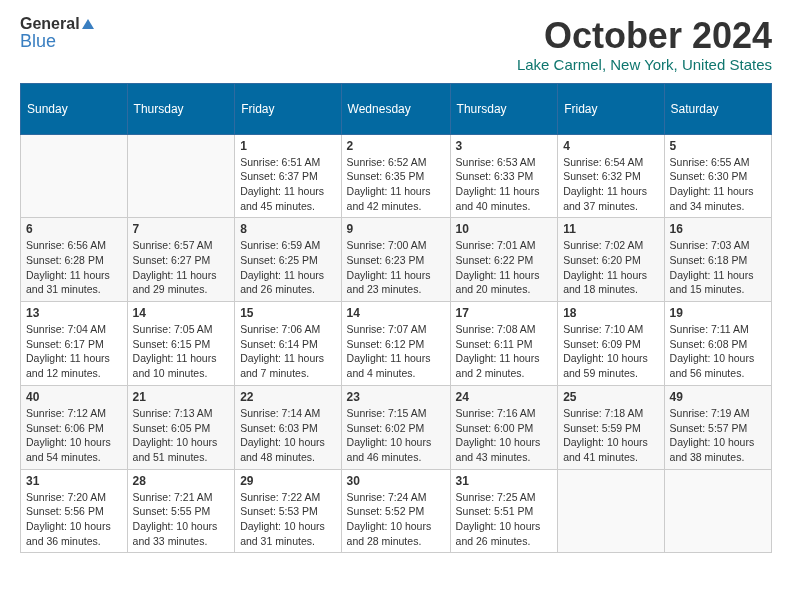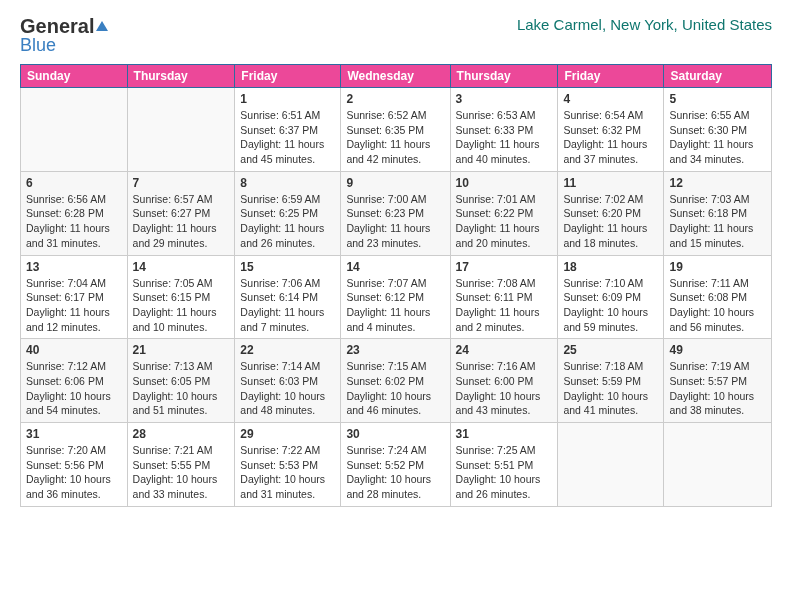--- a/index.html
+++ b/index.html
@@ -15,21 +15,21 @@
       justify-content: space-between;
       align-items: flex-start;
       margin-bottom: 10px;
     }
     .logo {
       display: flex;
       flex-direction: column;
       align-items: flex-start;
     }
     .logo-general {
-      font-size: 20px;
+      font-size: 16px;
       font-weight: bold;
       color: #333;
       line-height: 1;
     }
     .logo-blue {
       font-size: 18px;
       font-weight: normal;
       color: #3a7fc1;
       line-height: 1;
     }
@@ -56,26 +56,26 @@
     .location-title {
       font-size: 15px;
       color: #0f766e;
     }
     .calendar-table {
       width: 100%;
       border-collapse: collapse;
       font-size: 11px;
     }
     .calendar-table th {
-      background-color: #ec4899;
+      background-color: #0369a1;
       color: #fff;
       text-align: left;
-      padding: 4px 6px;
+      padding: 18px 6px;
       font-size: 12px;
-      font-weight: bold;
+      font-weight: normal;
       border: 1px solid #2e6aa0;
     }
     .calendar-table td {
       border: 1px solid #ccc;
       vertical-align: top;
       padding: 4px 5px;
       height: 80px;
       width: 113px;
       background: #fff;
       color: #333;
@@ -102,20 +102,21 @@
 
 <div class="header">
   <div class="logo">
     <div style="display:flex;align-items:center;">
       <span class="logo-general">General</span>
       <span class="logo-icon"></span>
     </div>
     <span class="logo-blue">Blue</span>
   </div>
   <div class="title-block">
+    <div class="month-title">October 2024</div>
     <div class="location-title">Lake Carmel, New York, United States</div>
   </div>
 </div>
 
 <table class="calendar-table">
   <thead>
     <tr id="weekday-header">
         <th>Sunday</th>
         <th>Thursday</th>
         <th>Friday</th>
@@ -169,21 +170,21 @@
         </td>
         <td>
           <div class="day-number">10</div>
         <div class="day-detail">Sunrise: 7:01 AM<br>Sunset: 6:22 PM<br>Daylight: 11 hours and 20 minutes.</div>
         </td>
         <td>
           <div class="day-number">11</div>
         <div class="day-detail">Sunrise: 7:02 AM<br>Sunset: 6:20 PM<br>Daylight: 11 hours and 18 minutes.</div>
         </td>
         <td>
-          <div class="day-number">12</div>
+          <div class="day-number">16</div>
         <div class="day-detail">Sunrise: 7:03 AM<br>Sunset: 6:18 PM<br>Daylight: 11 hours and 15 minutes.</div>
         </td>
       </tr>
       <tr>
         <td>
           <div class="day-number">13</div>
         <div class="day-detail">Sunrise: 7:04 AM<br>Sunset: 6:17 PM<br>Daylight: 11 hours and 12 minutes.</div>
         </td>
         <td>
           <div class="day-number">14</div>

